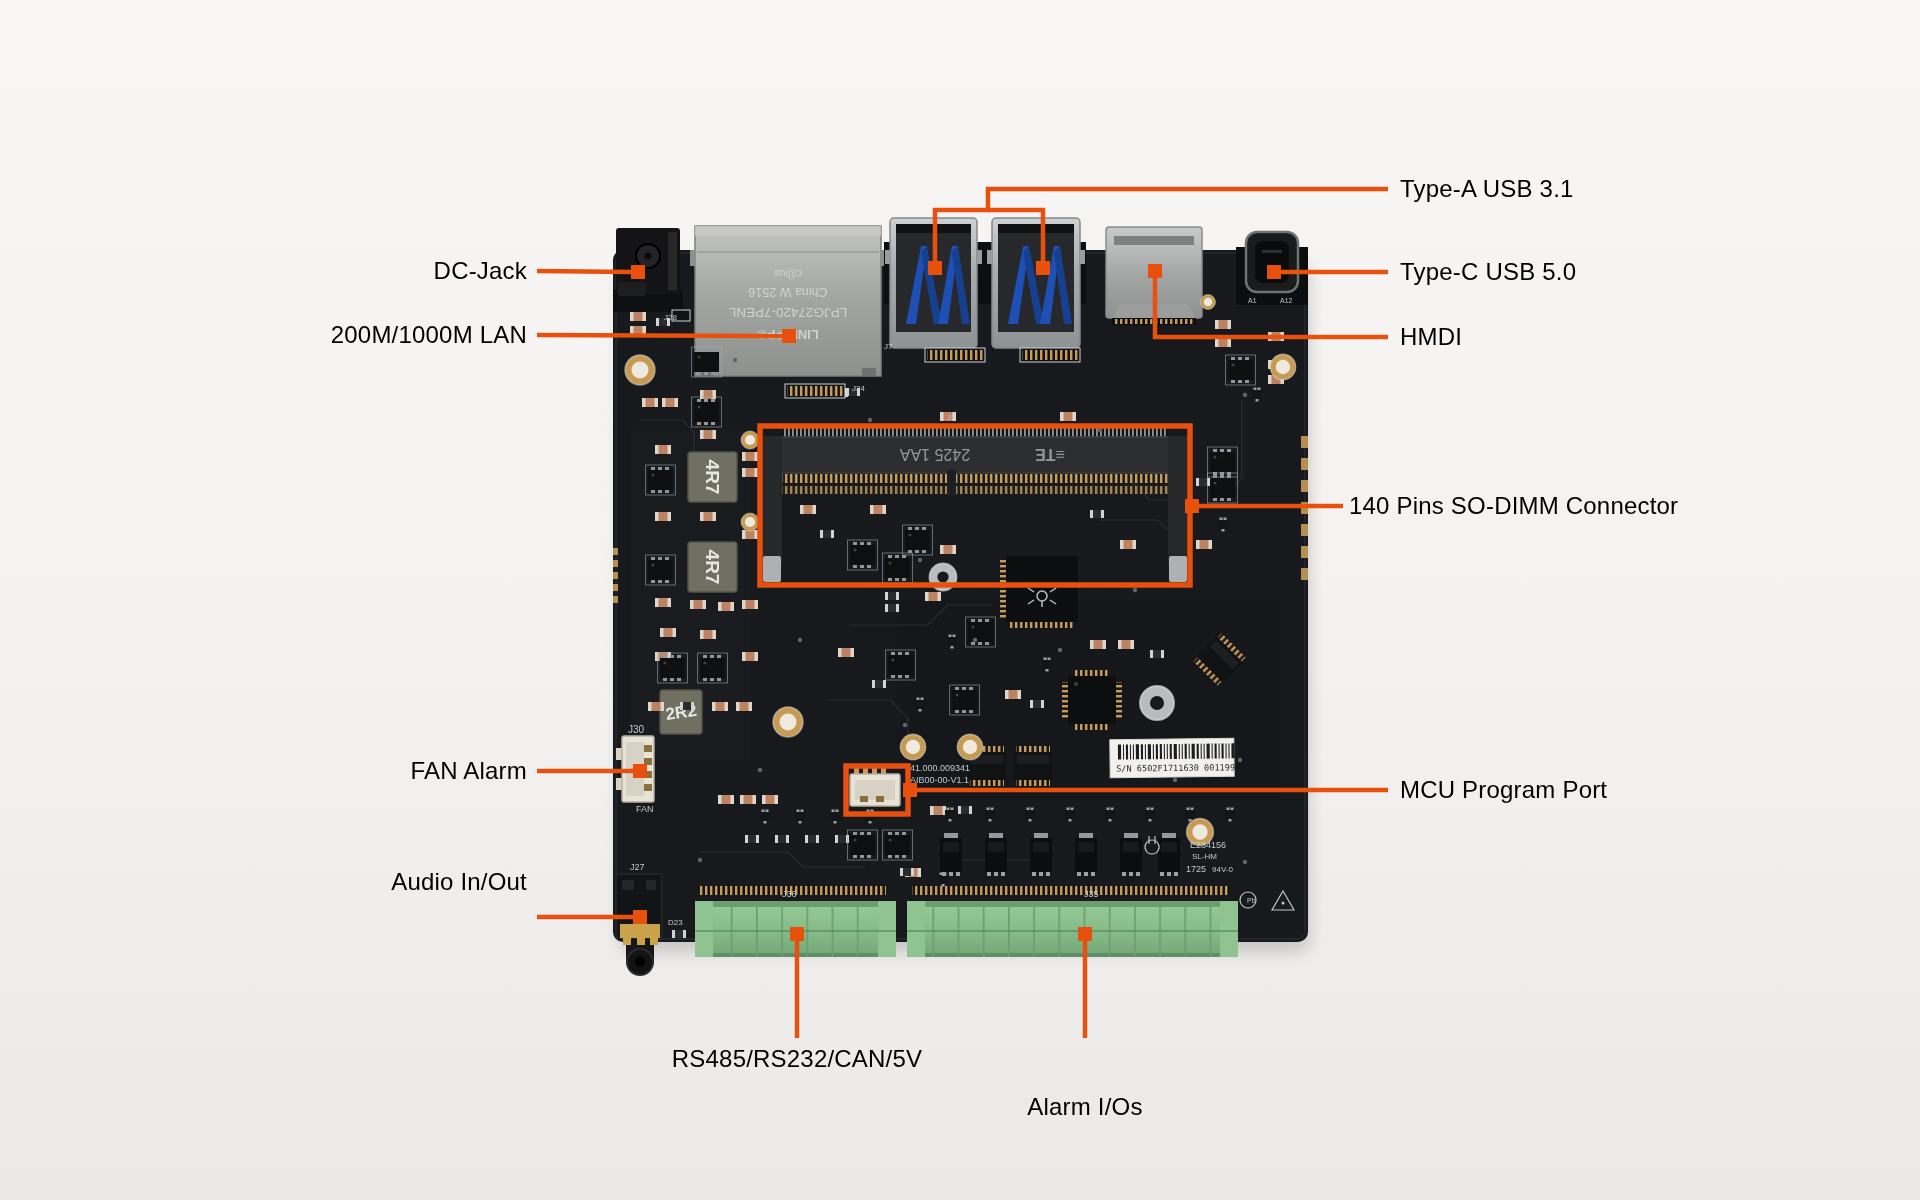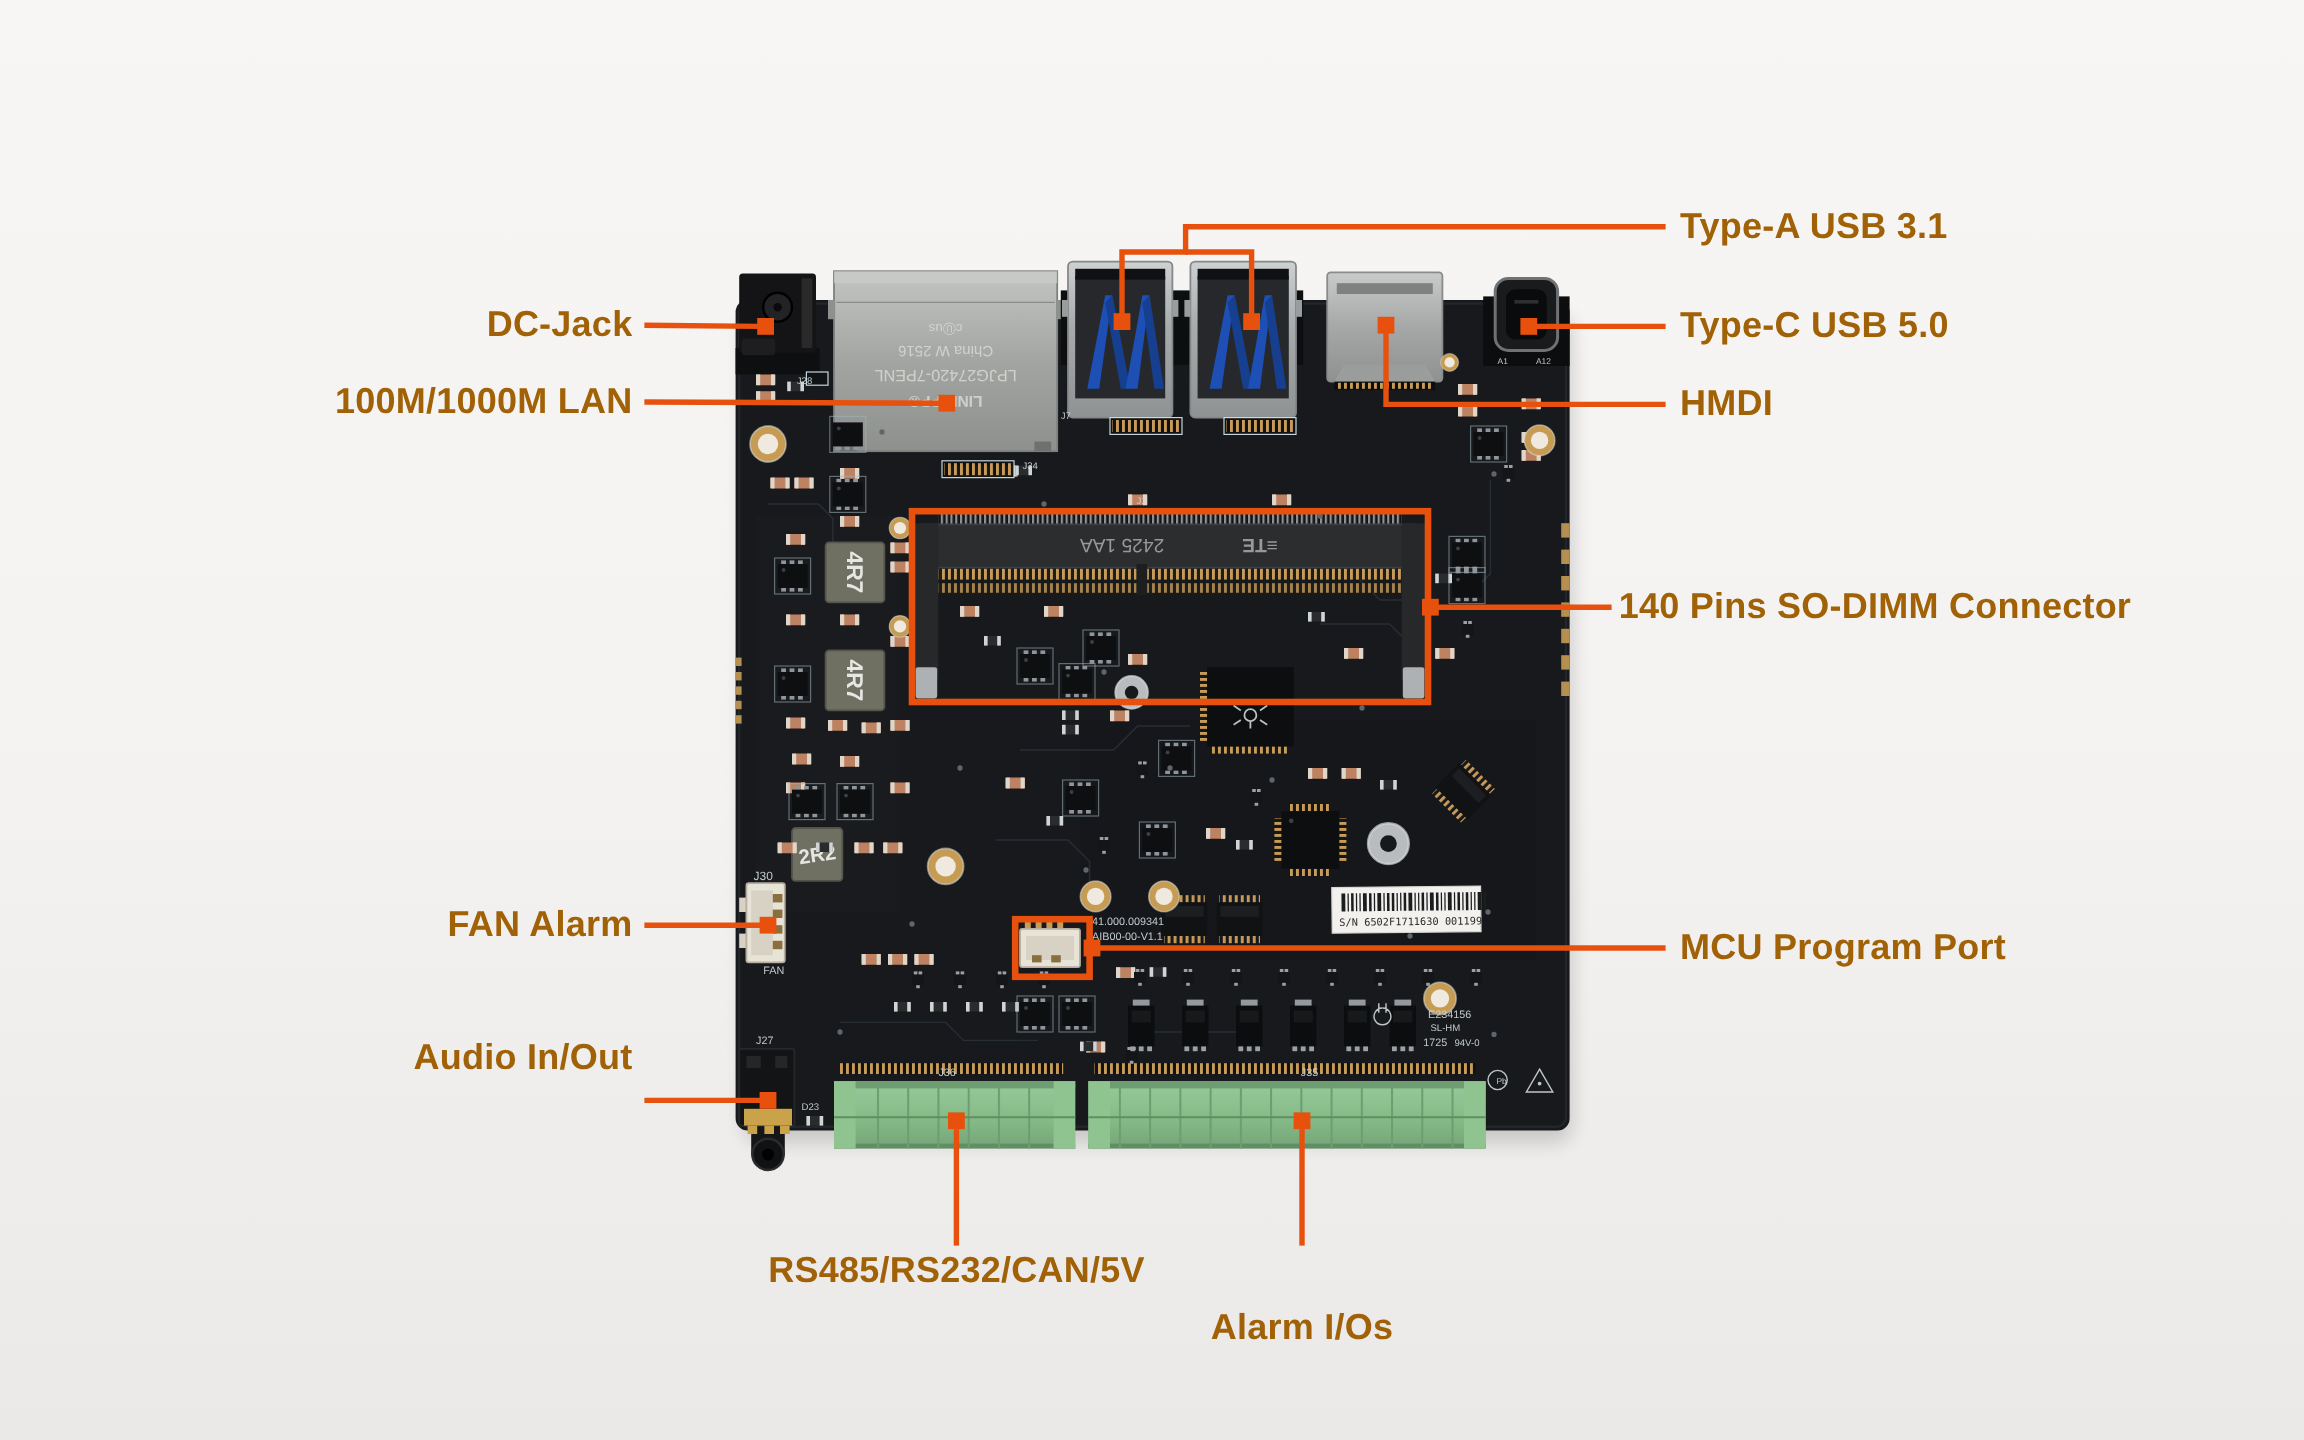--- a/index.html
+++ b/index.html
@@ -3,22 +3,22 @@
 <meta charset="utf-8">
 <style>
   html,body{margin:0;padding:0;}
   body{width:1920px;height:1200px;overflow:hidden;
        font-family:"Liberation Sans", sans-serif;
        background:linear-gradient(180deg,#f7f6f5 0%,#f3f2f0 55%,#eae9e7 100%);}
   #stage{position:relative;width:1920px;height:1200px;}
   #board-svg{position:absolute;left:0;top:0;}
   .callout-label{
     position:absolute;
-    font-size:30px;font-weight:700;letter-spacing:.2px;
-    color:#a16207;white-space:nowrap;line-height:1;
+    font-size:24px;font-weight:400;letter-spacing:.2px;
+    color:#000000;white-space:nowrap;line-height:1;
     transform:translateY(-50%);
   }
 </style>
 </head>
 <body>
 
 <div id="stage">
 
   <svg id="board-svg" width="1920" height="1200" viewBox="0 0 1920 1200">
     <defs>
@@ -574,21 +574,21 @@
         <polyline points="797,1038 797,941" fill="none" stroke="#E8500D" stroke-width="4.5"></polyline>
         <rect x="790" y="927" width="14" height="14" fill="#E8500D"></rect>
         <polyline points="1085,1038 1085,941" fill="none" stroke="#E8500D" stroke-width="4.5"></polyline>
         <rect x="1078" y="927" width="14" height="14" fill="#E8500D"></rect>
       </g>
   </svg>
 
   <div>
     <div class="callout-label" style="left: 1400px; top: 189px; transform: translate(0px, -50%);">Type-A USB 3.1</div>
     <div class="callout-label" style="left: 527px; top: 271px; transform: translate(-100%, -50%);">DC-Jack</div>
-    <div class="callout-label" style="left: 527px; top: 335px; transform: translate(-100%, -50%);">100M/1000M LAN</div>
+    <div class="callout-label" style="left: 527px; top: 335px; transform: translate(-100%, -50%);">200M/1000M LAN</div>
     <div class="callout-label" style="left: 1400px; top: 272px; transform: translate(0px, -50%);">Type-C USB 5.0</div>
     <div class="callout-label" style="left: 1400px; top: 337px; transform: translate(0px, -50%);">HMDI</div>
     <div class="callout-label" style="left: 1349px; top: 506px; transform: translate(0px, -50%);">140 Pins SO-DIMM Connector</div>
     <div class="callout-label" style="left: 527px; top: 771px; transform: translate(-100%, -50%);">FAN Alarm</div>
     <div class="callout-label" style="left: 1400px; top: 790px; transform: translate(0px, -50%); text-align: right;">MCU Program Port</div>
     <div class="callout-label" style="left: 527px; top: 864px; transform: translate(-100%, -50%); margin-top: 18px;">Audio In/Out</div>
     <div class="callout-label" style="left: 797px; top: 1059px; transform: translate(-50%, -50%);">RS485/RS232/CAN/5V</div>
     <div class="callout-label" style="left: 1085px; top: 1059px; transform: translate(-50%, -50%); margin-top: 48px;">Alarm I/Os</div>
   </div>
 </div>

